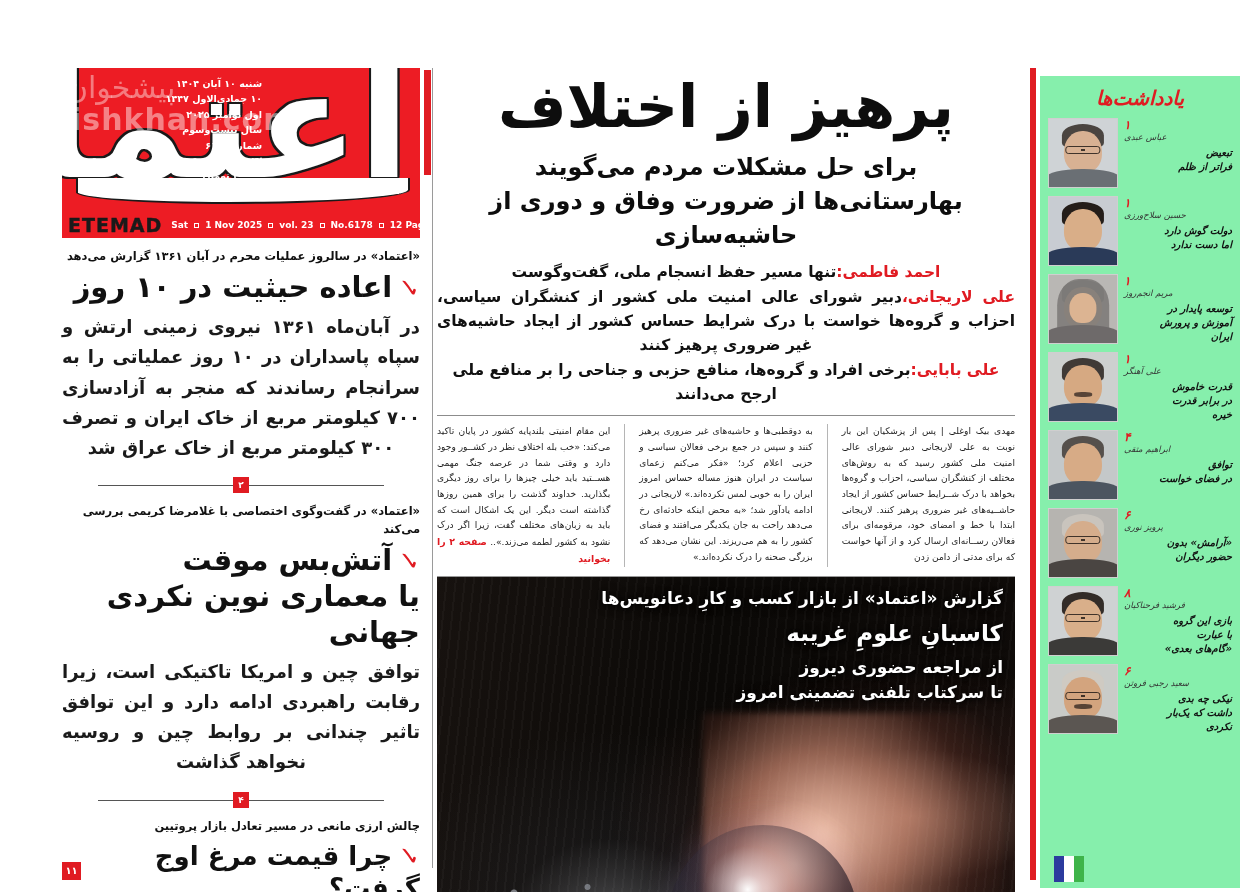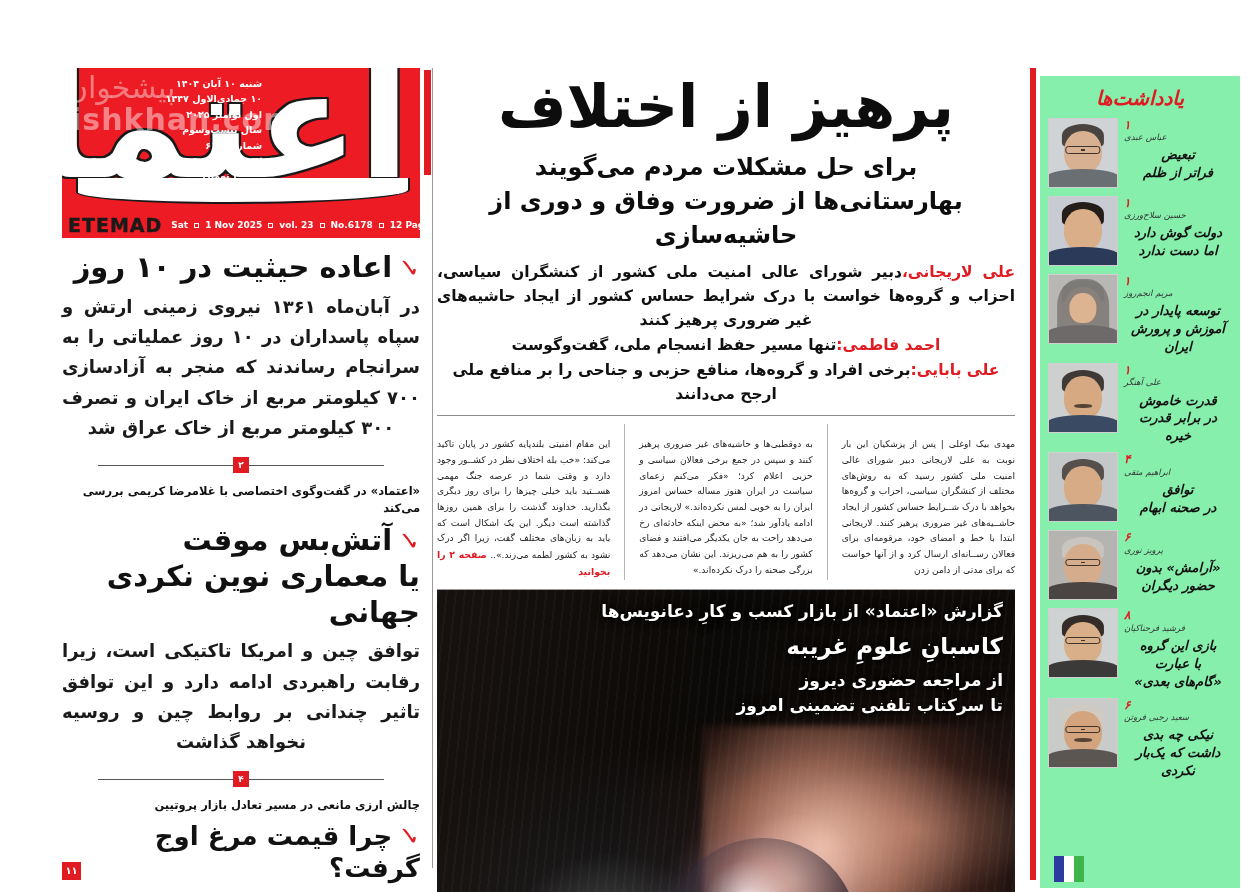--- a/index.html
+++ b/index.html
@@ -254,21 +254,20 @@
     gap: 14px;
     direction: rtl;
   }
   .body-col {
     flex: 1;
     font-size: 9.1px;
     line-height: 1.72;
     color: #1c1c1c;
     text-align: justify;
     position: relative;
-    margin-top: 13px;
   }
   .col-sep {
     width: 1px;
     background: #b5b5b5;
   }
   .cont-link {
     color: #e01b22;
     font-weight: bold;
     font-size: 9.4px;
   }
@@ -395,25 +394,25 @@
     line-height: 1.1;
   }
   .note-author {
     font-size: 8.6px;
     color: #333;
     text-align: left;
     margin-bottom: 3px;
     line-height: 1.3;
   }
   .note-head {
-    font-size: 13px;
+    font-size: 10px;
     font-weight: bold;
     color: #111;
     line-height: 1.38;
-    text-align: center;
+    text-align: right;
   }
   .note-photo {
     width: 70px; height: 70px;
     flex: 0 0 70px;
     border: 1px solid #cfcfcf;
     overflow: hidden;
     position: relative;
     background: #d7d3cd;
   }
   .face {
@@ -515,20 +514,21 @@
         <i class="meta-sep"></i>
         <span>12  Pages</span>
 
       </span>
     </div>
   </div>
 
   <div class="left-col">
 
     <div class="teaser">
+      <div class="teaser-kicker">«اعتماد» در سالروز عملیات محرم در آبان ۱۳۶۱ گزارش می‌دهد</div>
       <div class="teaser-title"><span class="tick">✓</span><span>اعاده حیثیت در ۱۰ روز</span></div>
       <div class="teaser-lead">در آبان‌ماه ۱۳۶۱ نیروی زمینی ارتش و سپاه پاسداران در ۱۰ روز عملیاتی را به سرانجام رساندند که منجر به آزادسازی ۷۰۰ کیلومتر مربع از خاک ایران و تصرف ۳۰۰ کیلومتر مربع از خاک عراق شد</div>
     </div>
 
     <div class="divider">
       <span class="divider-num">۲</span>
     </div>
 
     <div class="teaser">
       <div class="teaser-kicker">«اعتماد» در گفت‌وگوی اختصاصی با غلامرضا کریمی بررسی می‌کند</div>
@@ -563,25 +563,25 @@
   <div class="red-tab"></div>
 
   <div class="center-col">
 
     <div class="main-headline">پرهیز از اختلاف</div>
     <div class="main-sub">
       <div>برای حل مشکلات مردم می‌گویند</div>
       <div>بهارستانی‌ها از ضرورت وفاق و دوری از حاشیه‌سازی</div>
     </div>
 
+    <div class="quote-line">
+      <span class="quote-name">احمد فاطمی:</span><span>تنها مسیر حفظ انسجام ملی، گفت‌وگوست</span>
+    </div>
     <div class="quote-line tight">
       <span class="quote-name">علی لاریجانی،</span><span>دبیر شورای عالی امنیت ملی کشور از کنشگران سیاسی، احزاب و گروه‌ها خواست با درک شرایط حساس کشور از ایجاد حاشیه‌های غیر ضروری پرهیز کنند</span>
-    </div>
-    <div class="quote-line">
-      <span class="quote-name">احمد فاطمی:</span><span>تنها مسیر حفظ انسجام ملی، گفت‌وگوست</span>
     </div>
     <div class="quote-line">
       <span class="quote-name">علی بابایی:</span><span>برخی افراد و گروه‌ها، منافع حزبی و جناحی را بر منافع ملی ارجح می‌دانند</span>
     </div>
 
     <div class="hr-grey"></div>
 
     <div class="body-cols">
       <div class="body-col">مهدی بیک اوغلی | پس از پزشکیان این بار نوبت به علی لاریجانی دبیر شورای عالی امنیت ملی کشور رسید که به روش‌های مختلف از کنشگران سیاسی، احزاب و گروه‌ها بخواهد با درک شــرایط حساس کشور از ایجاد حاشــیه‌های غیر ضروری پرهیز کنند. لاریجانی ابتدا با خط و امضای خود، مرقومه‌ای برای فعالان رســانه‌ای ارسال کرد و از آنها خواست که برای مدتی از دامن زدن</div>
       <div class="col-sep"></div>
@@ -684,21 +684,21 @@
               <div class="mustache"></div>
               <div class="shoulders" style="background:#3a4a62"></div>
             </div>
           </div>
         </div>
         <div class="note">
           <div class="note-text">
             <div class="note-num">۴</div>
             <div class="note-author">ابراهیم متقی</div>
             <div class="note-head" style="white-space: pre-line;">توافق
-در صحنه ابهام</div>
+در فضای خواست</div>
           </div>
           <div class="note-photo">
             <div class="face">
               <div class="bg" style="background:#c4c8c9"></div>
               <div class="hair" style="background:#55504c"></div>
               <div class="head" style="background:#d7ab86"></div>
               <div class="shoulders" style="background:#4c5560"></div>
             </div>
           </div>
         </div>

